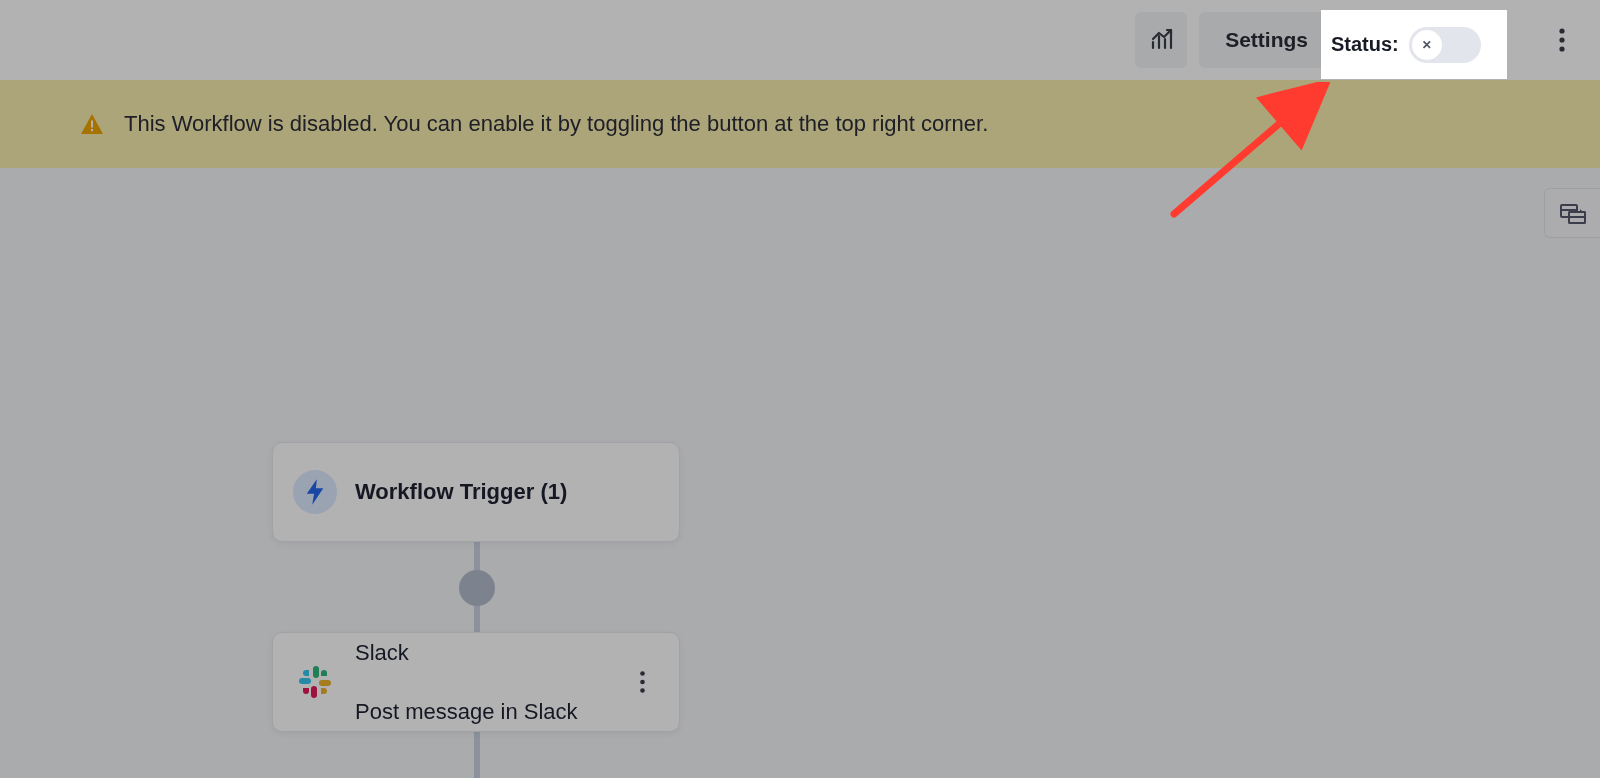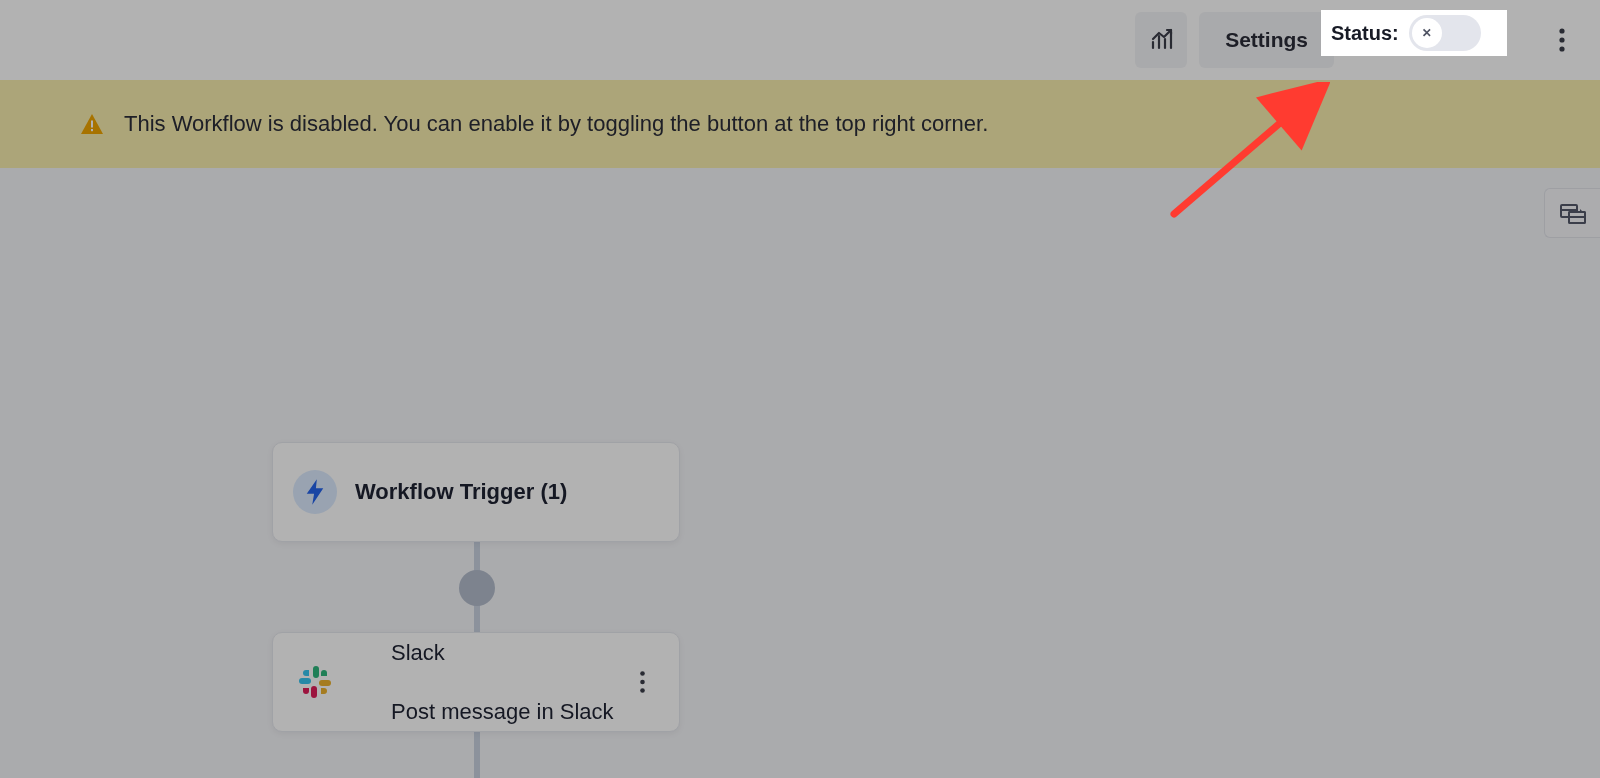--- a/index.html
+++ b/index.html
@@ -56,21 +56,21 @@
     font-weight: 600;
     color: #2b2d39;
   }
 
   
   .status-area {
     position: absolute;
     top: 10px;
     right: 93px;
     width: 186px;
-    height: 46px;
+    height: 69px;
     background: #ffffff;
     z-index: 100;
     display: flex;
     align-items: center;
     justify-content: flex-start;
     gap: 10px;
     padding-left: 10px;
     padding-right: 8px;
   }
   .status-label {
@@ -150,21 +150,21 @@
     width: 408px;
     background: #ffffff;
     border: 1px solid #e6e8ee;
     border-radius: 10px;
     box-shadow: 0 2px 6px rgba(17,23,40,0.06);
     display: flex;
     align-items: center;
     padding: 20px 20px;
   }
   .node.trigger { top: 274px; height: 100px; }
-  .node.action  { top: 464px; height: 100px; gap: 36px; }
+  .node.action  { top: 464px; height: 100px; }
 
   .node-icon {
     width: 44px; height: 44px;
     border-radius: 50%;
     display:flex;align-items:center;justify-content:center;
     flex-shrink:0;
     margin-right: 18px;
   }
   .node-icon.lightning { background:#dbeafe; }
   .node-texts { display:flex; flex-direction:column; }

